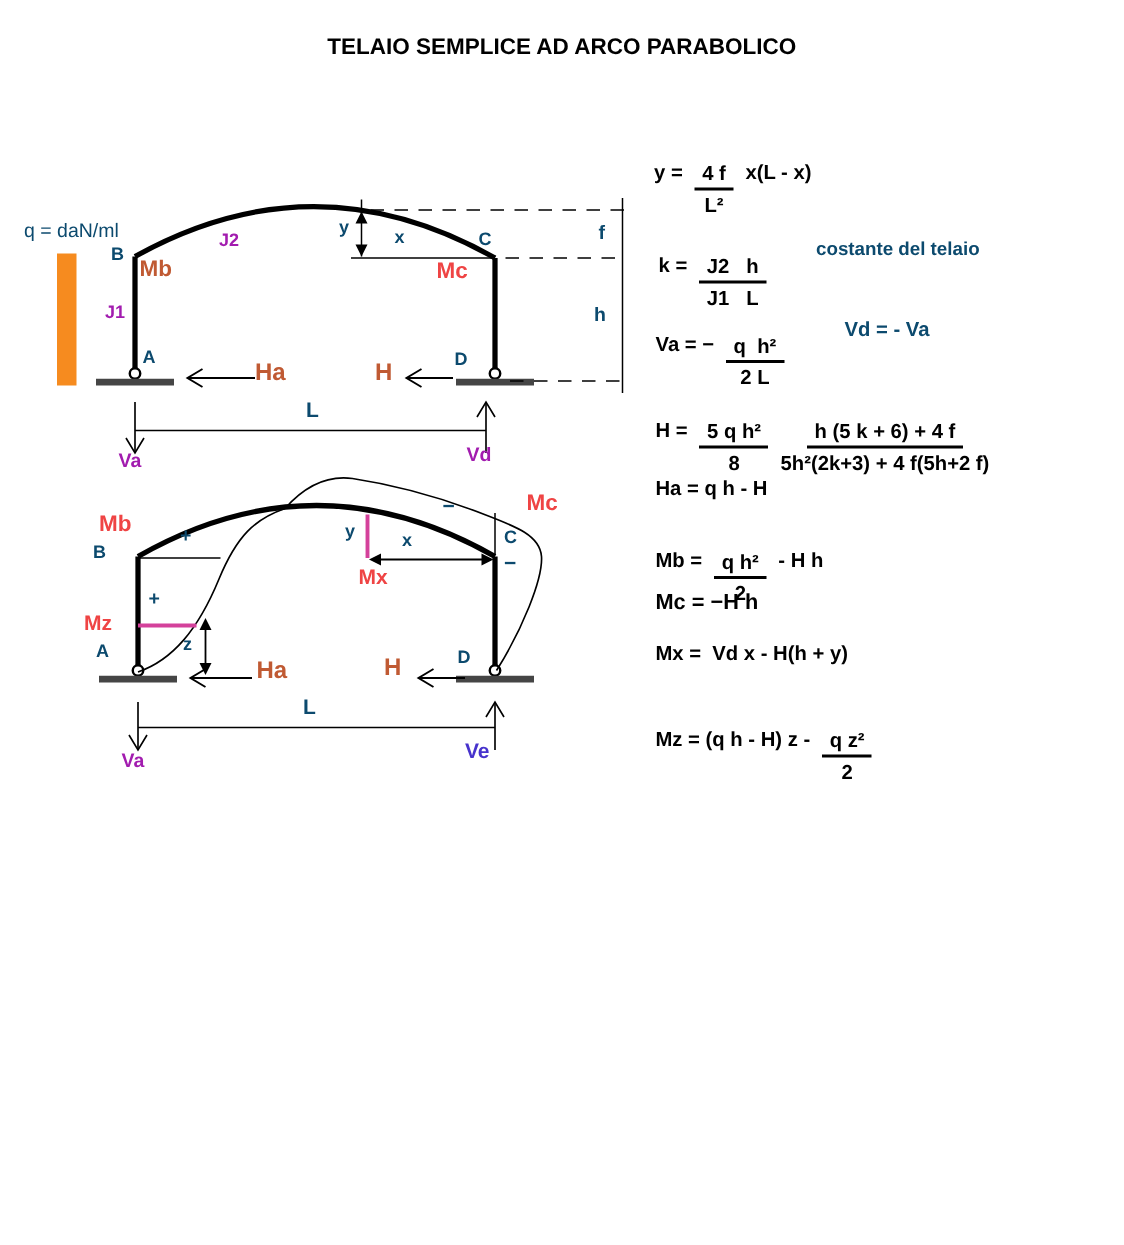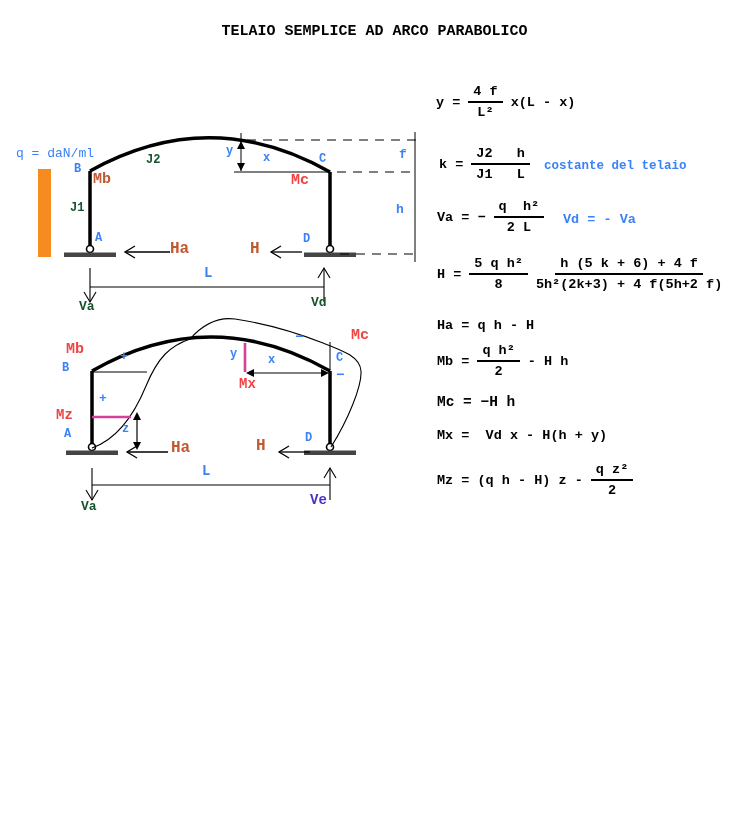--- a/index.html
+++ b/index.html
@@ -1,31 +1,31 @@
 <!DOCTYPE html>
 <html><head>
 <meta charset="utf-8">
 <style>
   html,body{margin:0;padding:0;background:#fff;}
   #page{position:relative;width:749px;height:606px;background:#ffffff;overflow:hidden;
-        font-family:Liberation Mono, monospace;}
+        font-family:Liberation Sans, sans-serif;}
   #title{position:absolute;left:0;top:22px;width:749px;text-align:center;
          font-weight:bold;font-size:15px;color:#000;line-height:20px;}
   svg{position:absolute;left:0;top:0;}
-  .lbl{position:absolute;font-weight:bold;color:#3b82f6;white-space:pre;line-height:1;}
+  .lbl{position:absolute;font-weight:bold;color:#0c4a6e;white-space:pre;line-height:1;}
   .reg{font-weight:normal;}
-  .blue{color:#14532d;}
+  .blue{color:#a21caf;}
   .veblue{color:#4733CC;text-align:center;}
   .orange{color:#C05A33;}
   .pink{color:#ef4444;}
   .cyan{color:#29A9E1;}
   .frow{position:absolute;display:flex;align-items:center;gap:8px;
         font-weight:bold;font-size:13.5px;color:#000;white-space:pre;}
   .frac{display:inline-flex;flex-direction:column;align-items:center;}
-  .frac .num{border-bottom:2px solid #000;padding:0 5px 2px;white-space:pre;}
+  .frac .num{border-bottom:2px solid #000;padding:0 5px 2px;white-space:pre;margin-top:24px;}
   .frac .den{padding-top:2px;white-space:pre;}
   .note{position:absolute;display:flex;flex-direction:column;align-items:center;
         font-weight:bold;line-height:12px;}
 </style>
 </head>
 <body>
 
 <div id="page">
 
   <div id="title">

